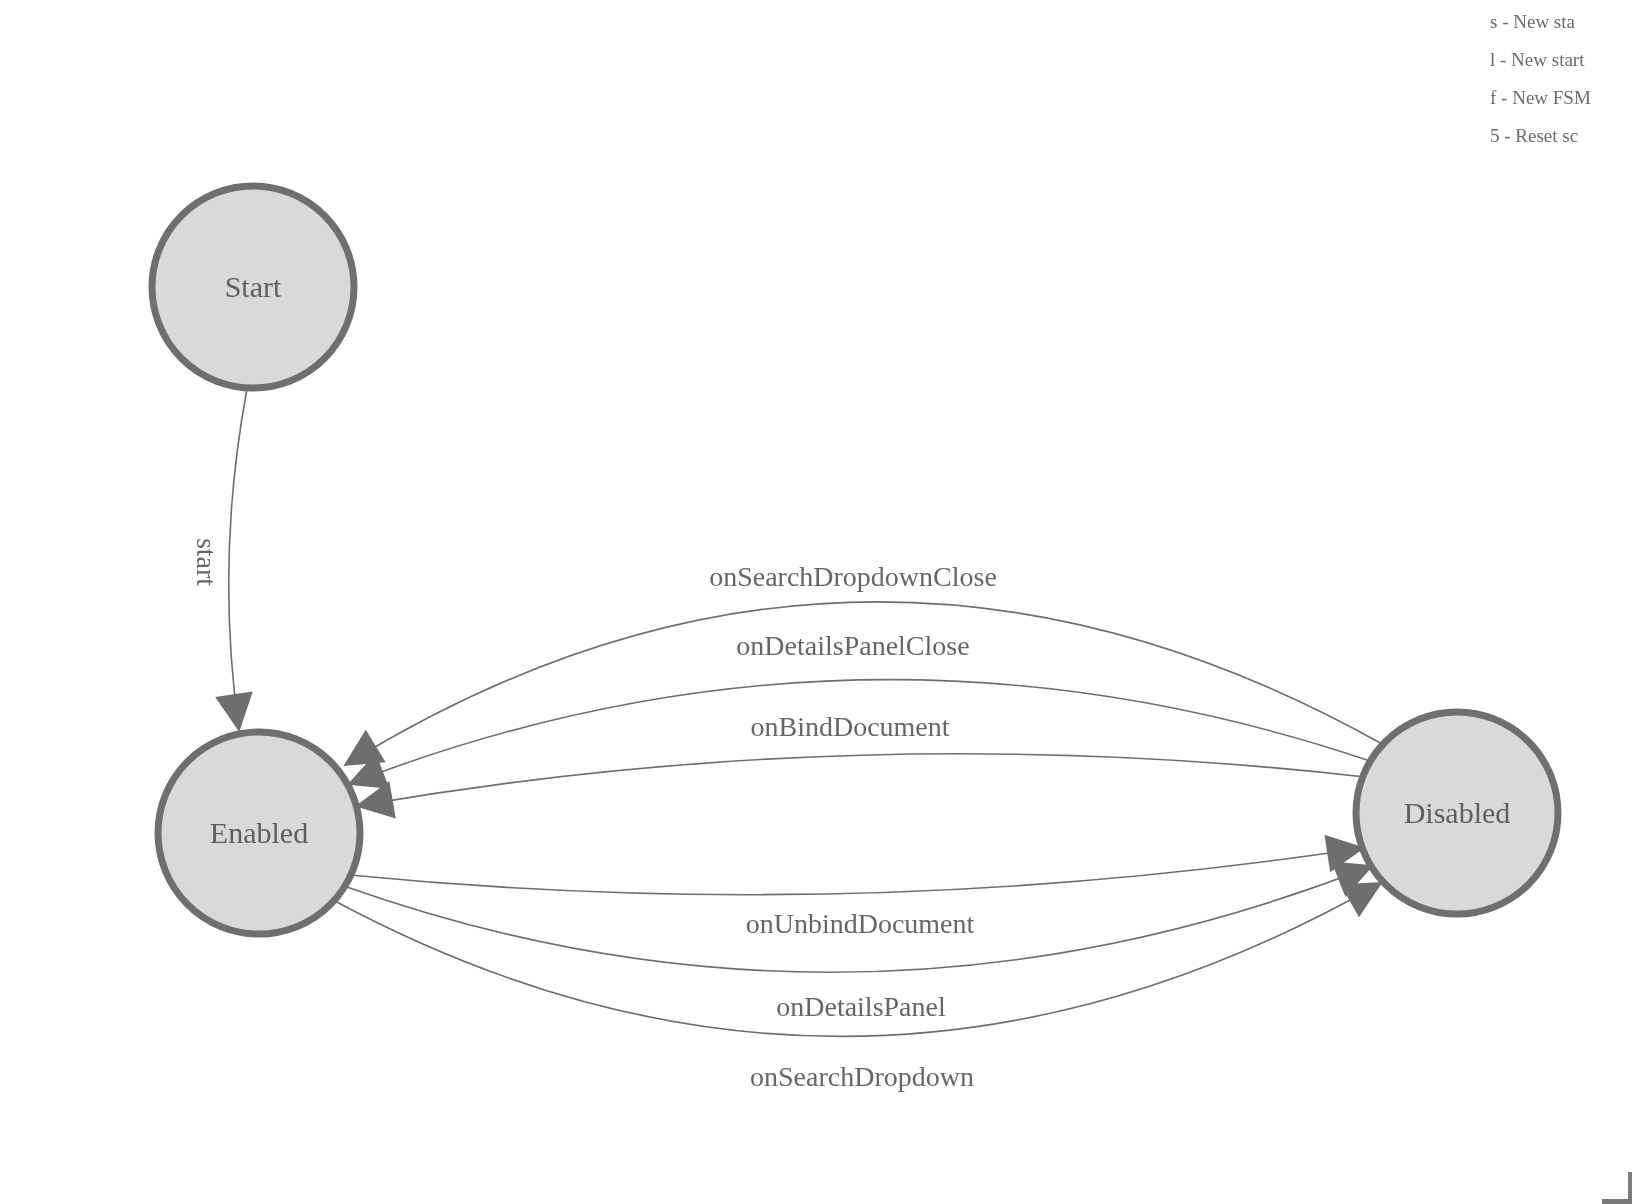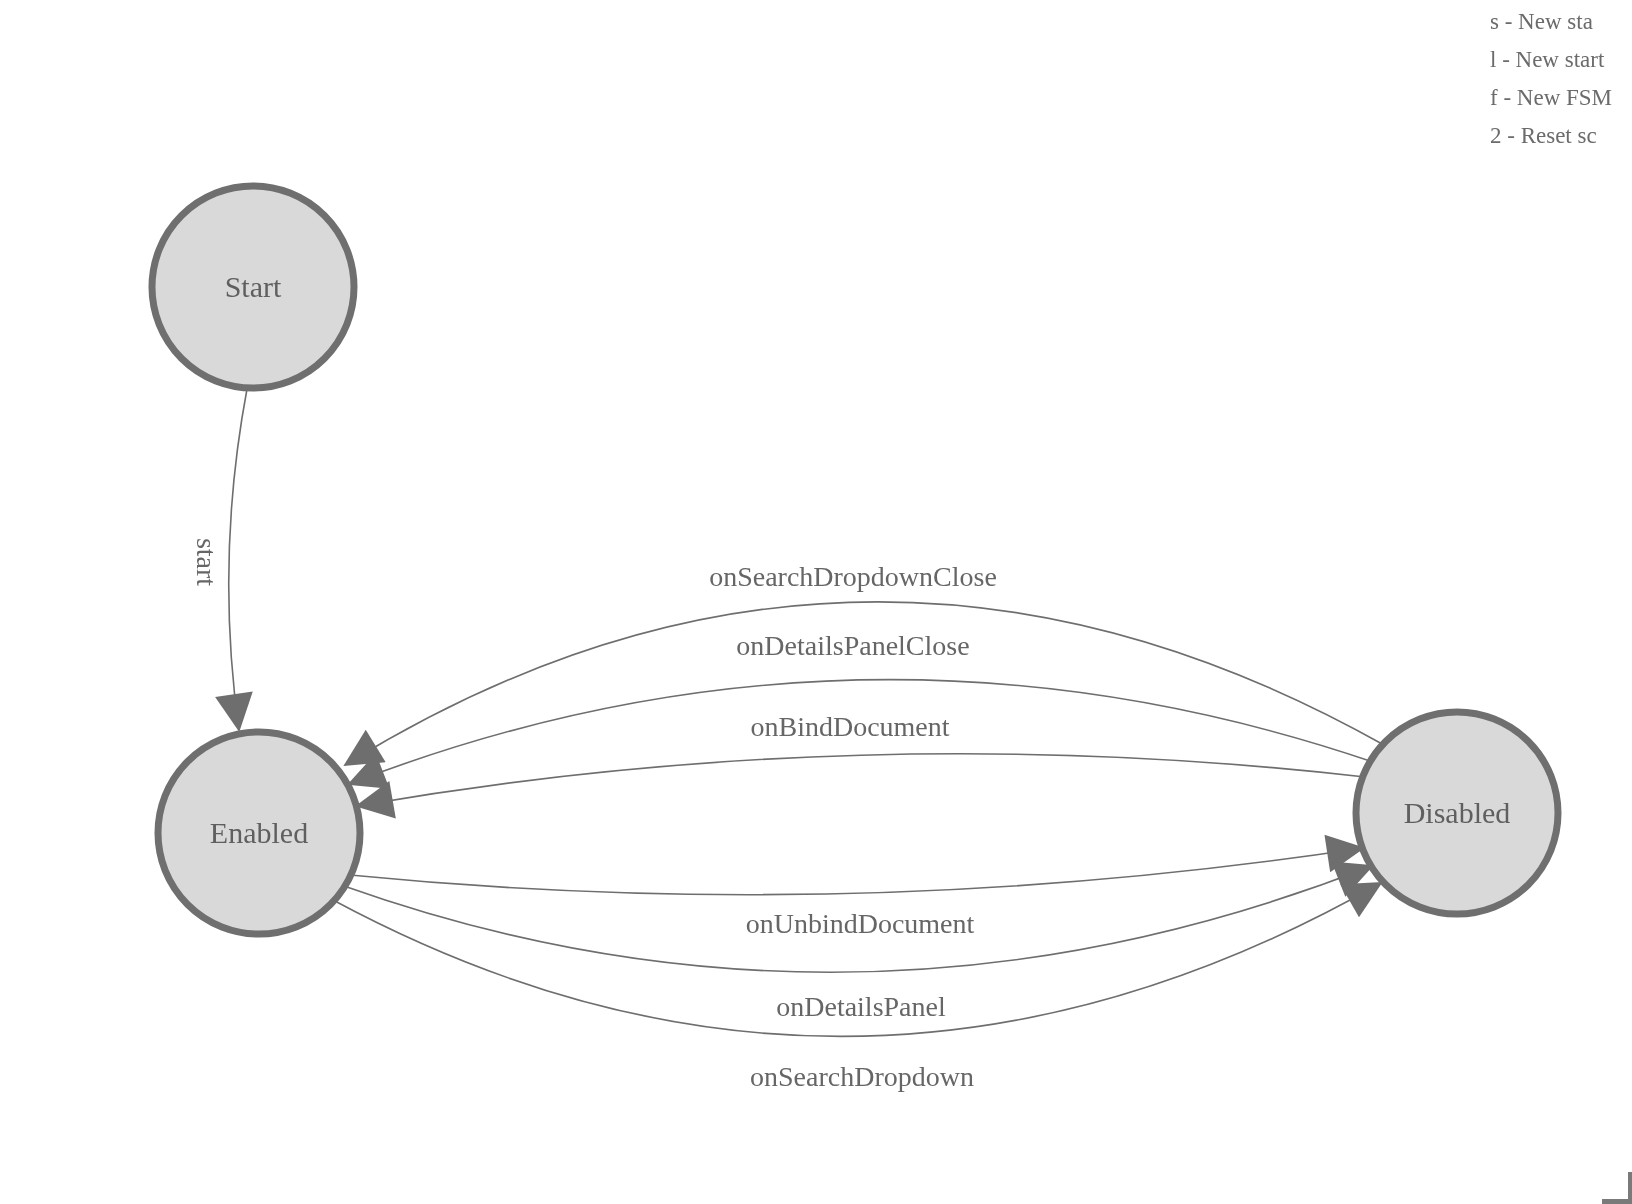--- a/index.html
+++ b/index.html
@@ -44,21 +44,21 @@
     font-family: "Liberation Serif", "DejaVu Serif", serif;
   }
   .hints {
     position: absolute;
     left: 1490px;
     top: 3px;
     width: 142px;
     overflow: hidden;
     white-space: nowrap;
     color: #6b6b6b;
-    font-size: 23px;
+    font-size: 19px;
     line-height: 38px;
   }
   .corner-handle {
     position: absolute;
     right: 0;
     bottom: 0;
     width: 26px;
     height: 27px;
     border-right: 4px solid #7a7a7a;
     border-bottom: 5px solid #7a7a7a;
@@ -105,18 +105,18 @@
     <g>
       <circle class="node-circle" cx="1457" cy="813" r="101"></circle>
       <text class="node-label" x="1457" y="823">Disabled</text>
     </g>
   </svg>
 
   <div class="hints">
     <div>s - New sta</div>
     <div>l - New start</div>
     <div>f - New FSM</div>
-    <div>2 - Reset sc</div>
+    <div>5 - Reset sc</div>
   </div>
 
   <div class="corner-handle"></div>
 
 </div>
 
 </body></html>

